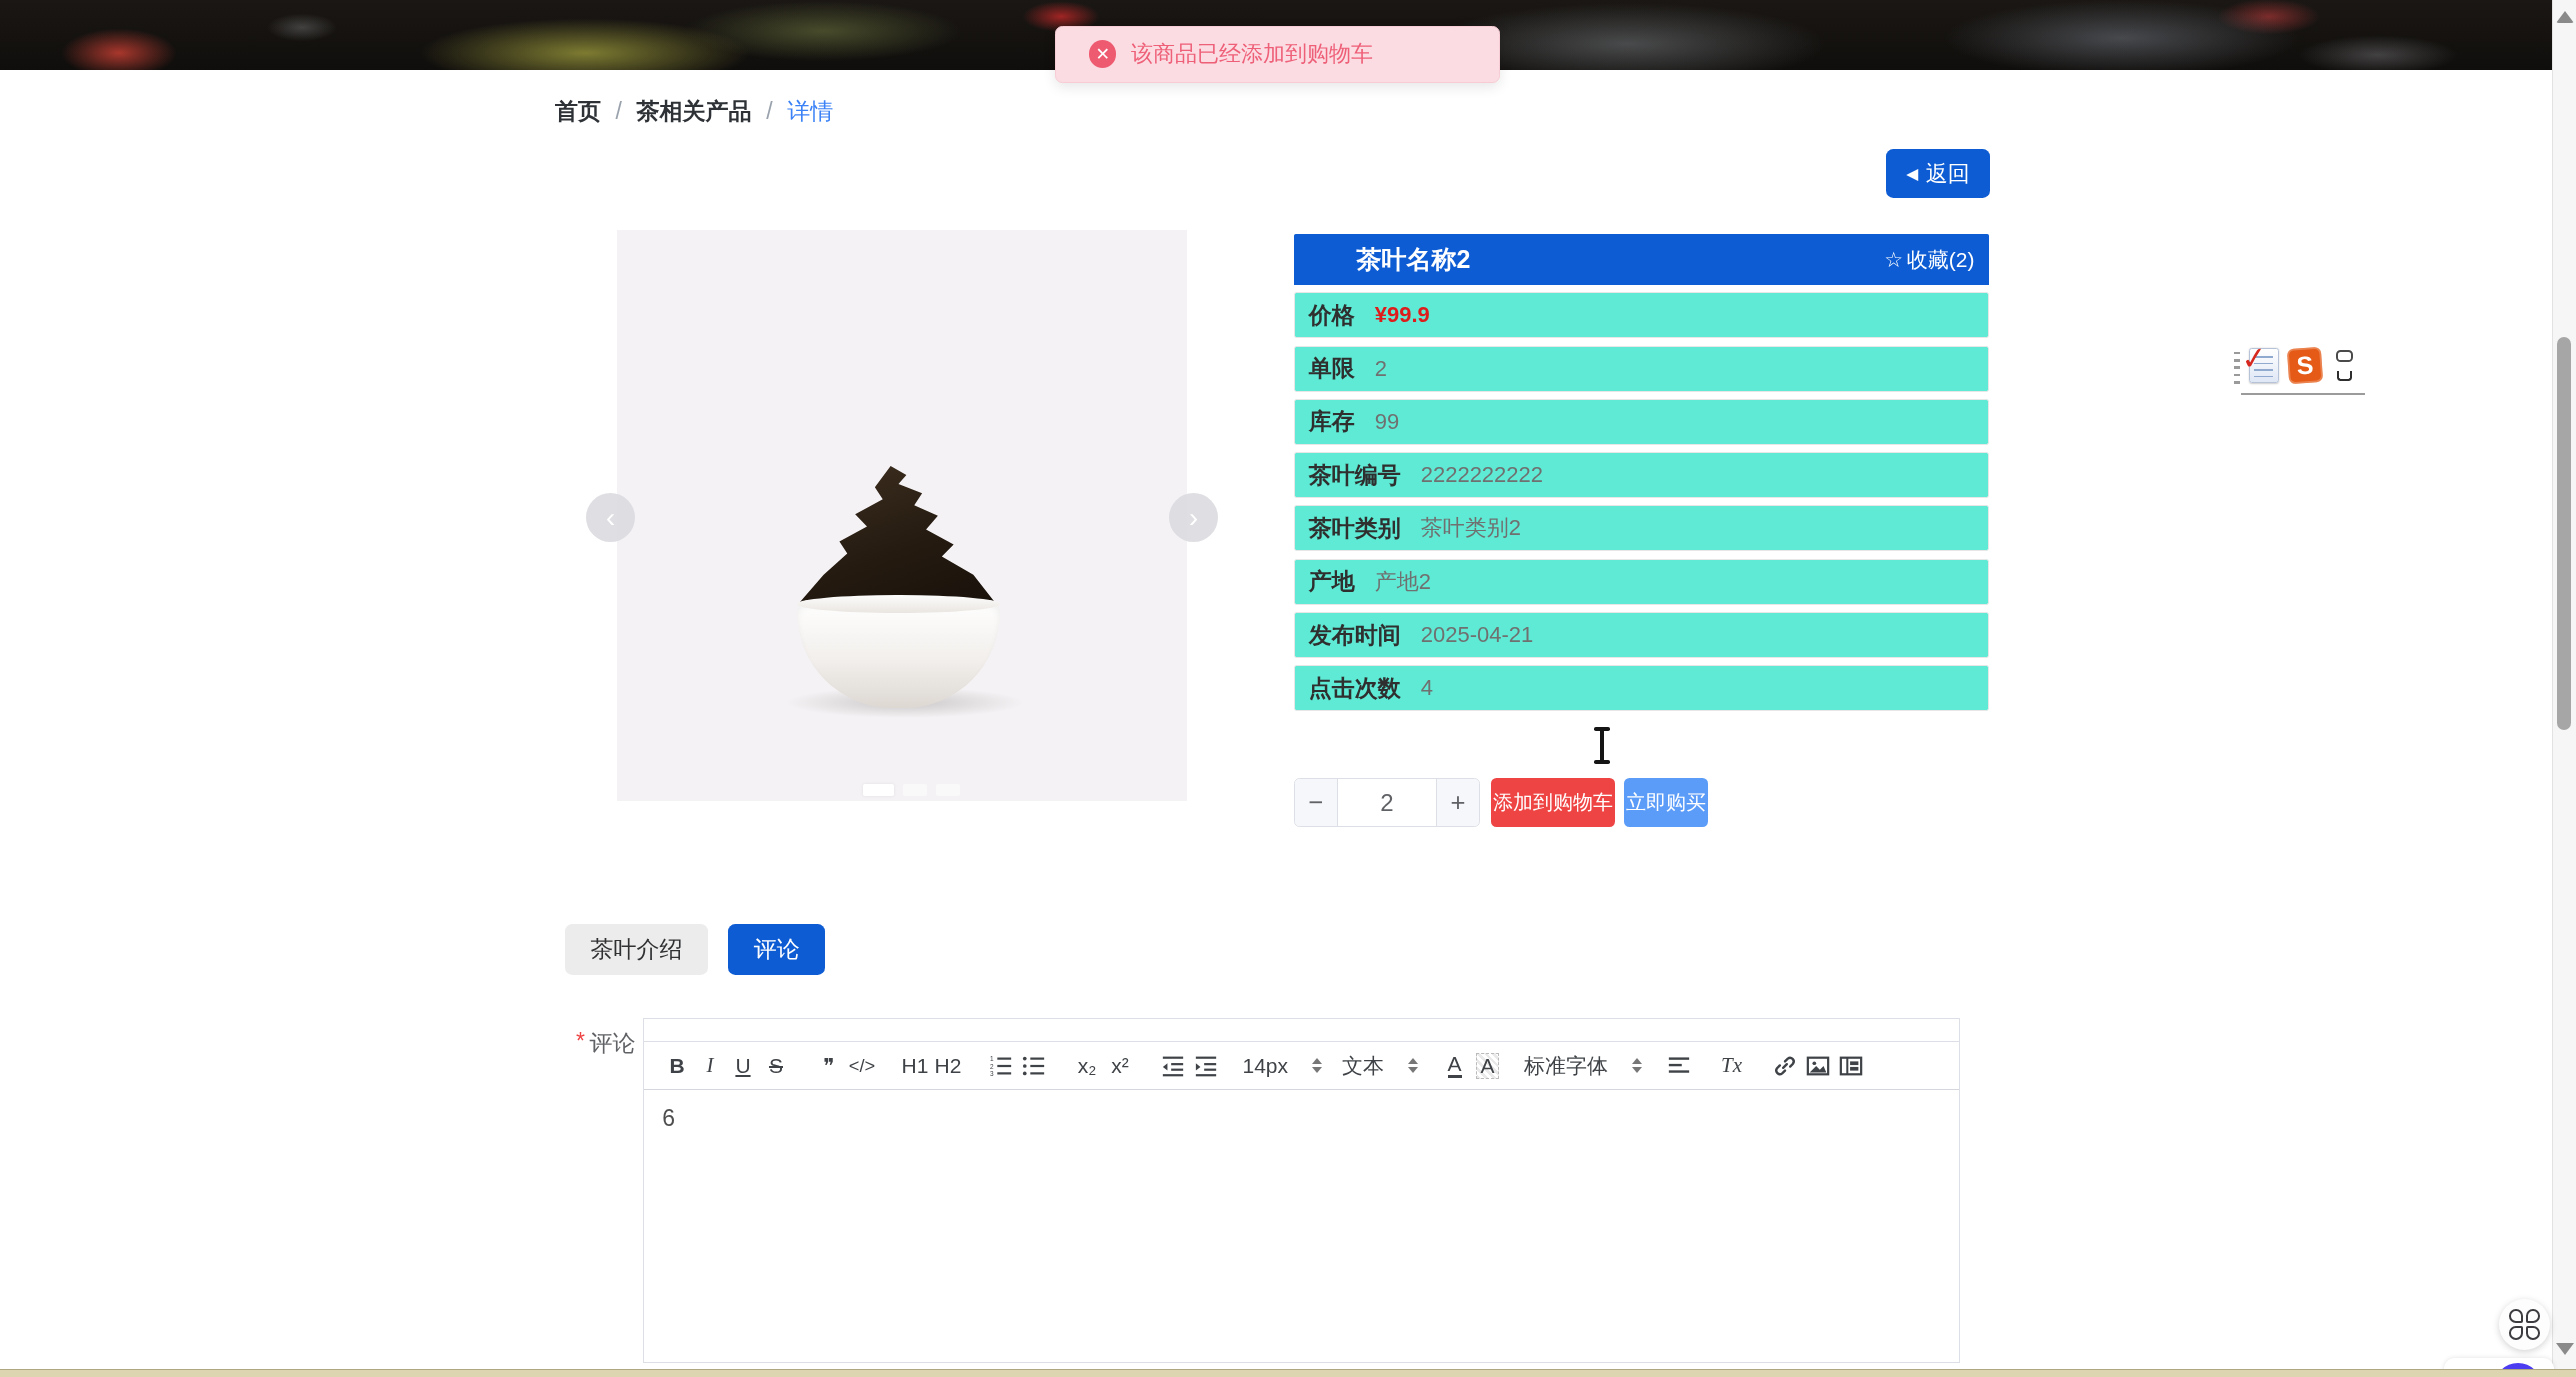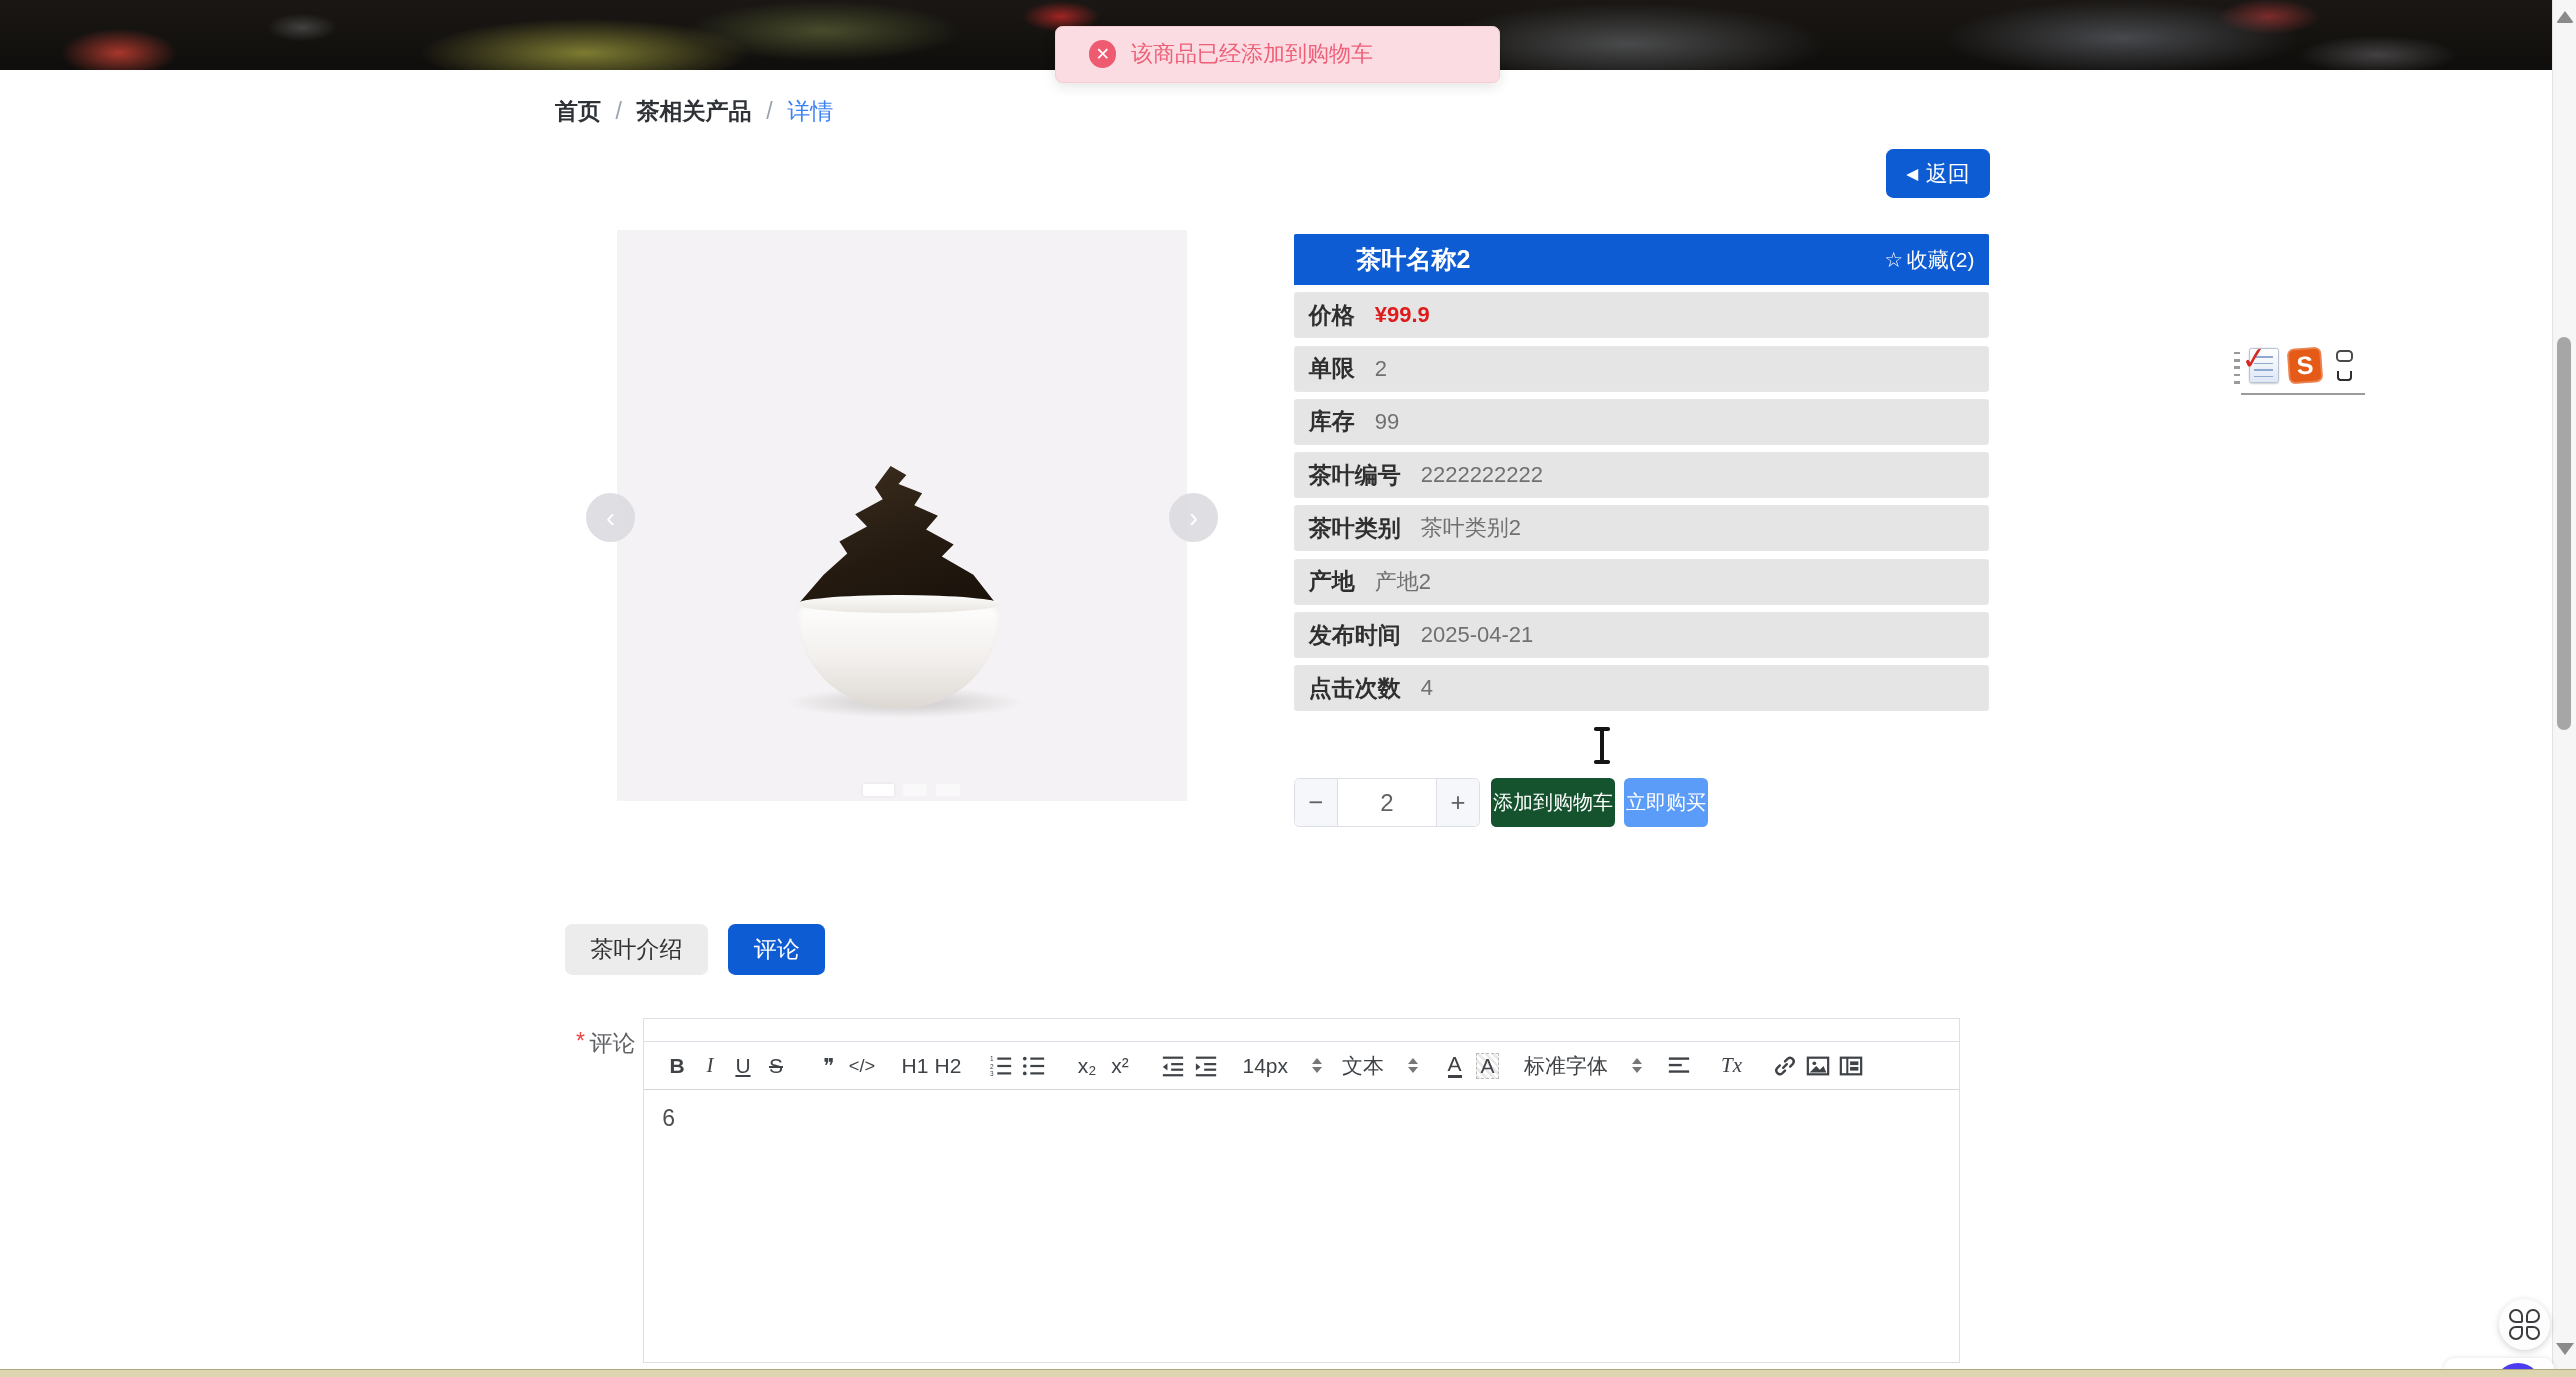--- a/index.html
+++ b/index.html
@@ -65,36 +65,36 @@
   .car-dots { position:absolute; left:246px; top:554px; display:flex; gap:9.1px; }
   .car-dot { width:24px; height:12px; background:rgba(255,255,255,.55); border-radius:1.8px; cursor:pointer; }
   .car-dot.active { width:31px; background:#ffffff; box-shadow:0 0 3.7px rgba(0,0,0,.08); }
 
   
   .info { left:1294px; top:234px; width:695px; }
   .info-header { height:51px; background:#0d5cd3; color:#ffffff; display:flex; align-items:center;
     justify-content:space-between; padding:0 14.6px; border-radius:1.8px 1.8px 0 0; }
   .info-title { font-size:25px; font-weight:bold;margin-left:48px; }
   .fav { font-size:21px; display:flex; align-items:center; gap:3.7px; cursor:pointer; }
-  .info-row { height:46px; margin-top:7.3px; background:#e5e5e5; border:0.9px solid #e7e7e7;
+  .info-row { height:46px; margin-top:7.3px; background:#5eead4; border:0.9px solid #e7e7e7;
     border-radius:2.7px; display:flex; align-items:center; padding:0 13.7px; }
   .info-row:first-of-type { margin-top:5.5px; }
   .row-label { font-size:23px; font-weight:bold; color:#2f2f2f; }
   .row-value { font-size:22px; color:#707070; margin-left:20px; }
   .row-value.price { color:#de1c1c; font-weight:bold; }
 
   
   .purchase { left:1294px; top:778px; display:flex; align-items:center; }
   .stepper { width:186px; height:49px; border:0.9px solid #dcdfe6; border-radius:5.5px; display:flex;
     background:#f5f7fa; overflow:hidden; }
   .step-btn { width:42px; display:flex; align-items:center; justify-content:center; font-size:25.6px;
     color:#606266; cursor:pointer; background:#f5f7fa; }
   .step-input { flex:1; background:#ffffff; border-left:0.9px solid #dcdfe6; border-right:0.9px solid #dcdfe6;
     display:flex; align-items:center; justify-content:center; font-size:24px; color:#606266; cursor:text; }
-  .cart-btn { margin-left:11px; width:124px; height:49px; background:#14532d; color:#fff; font-size:20px;
+  .cart-btn { margin-left:11px; width:124px; height:49px; background:#ef4444; color:#fff; font-size:20px;
     border-radius:5.5px; display:flex; align-items:center; justify-content:center; cursor:pointer; }
   .buy-btn { margin-left:9.1px; width:84px; height:49px; background:#5b9cf8; color:#fff; font-size:20px;
     border-radius:5.5px; display:flex; align-items:center; justify-content:center; cursor:pointer; }
 
   
   .tabs { left:565px; top:924px; display:flex; gap:20px; }
   .tab { height:51px; padding:0 25.6px; border-radius:7.3px; display:flex; align-items:center;
     font-size:23px; cursor:pointer; background:#ececec; color:#303133; }
   .tab.active { background:#0d5cd3; color:#ffffff; }
 

